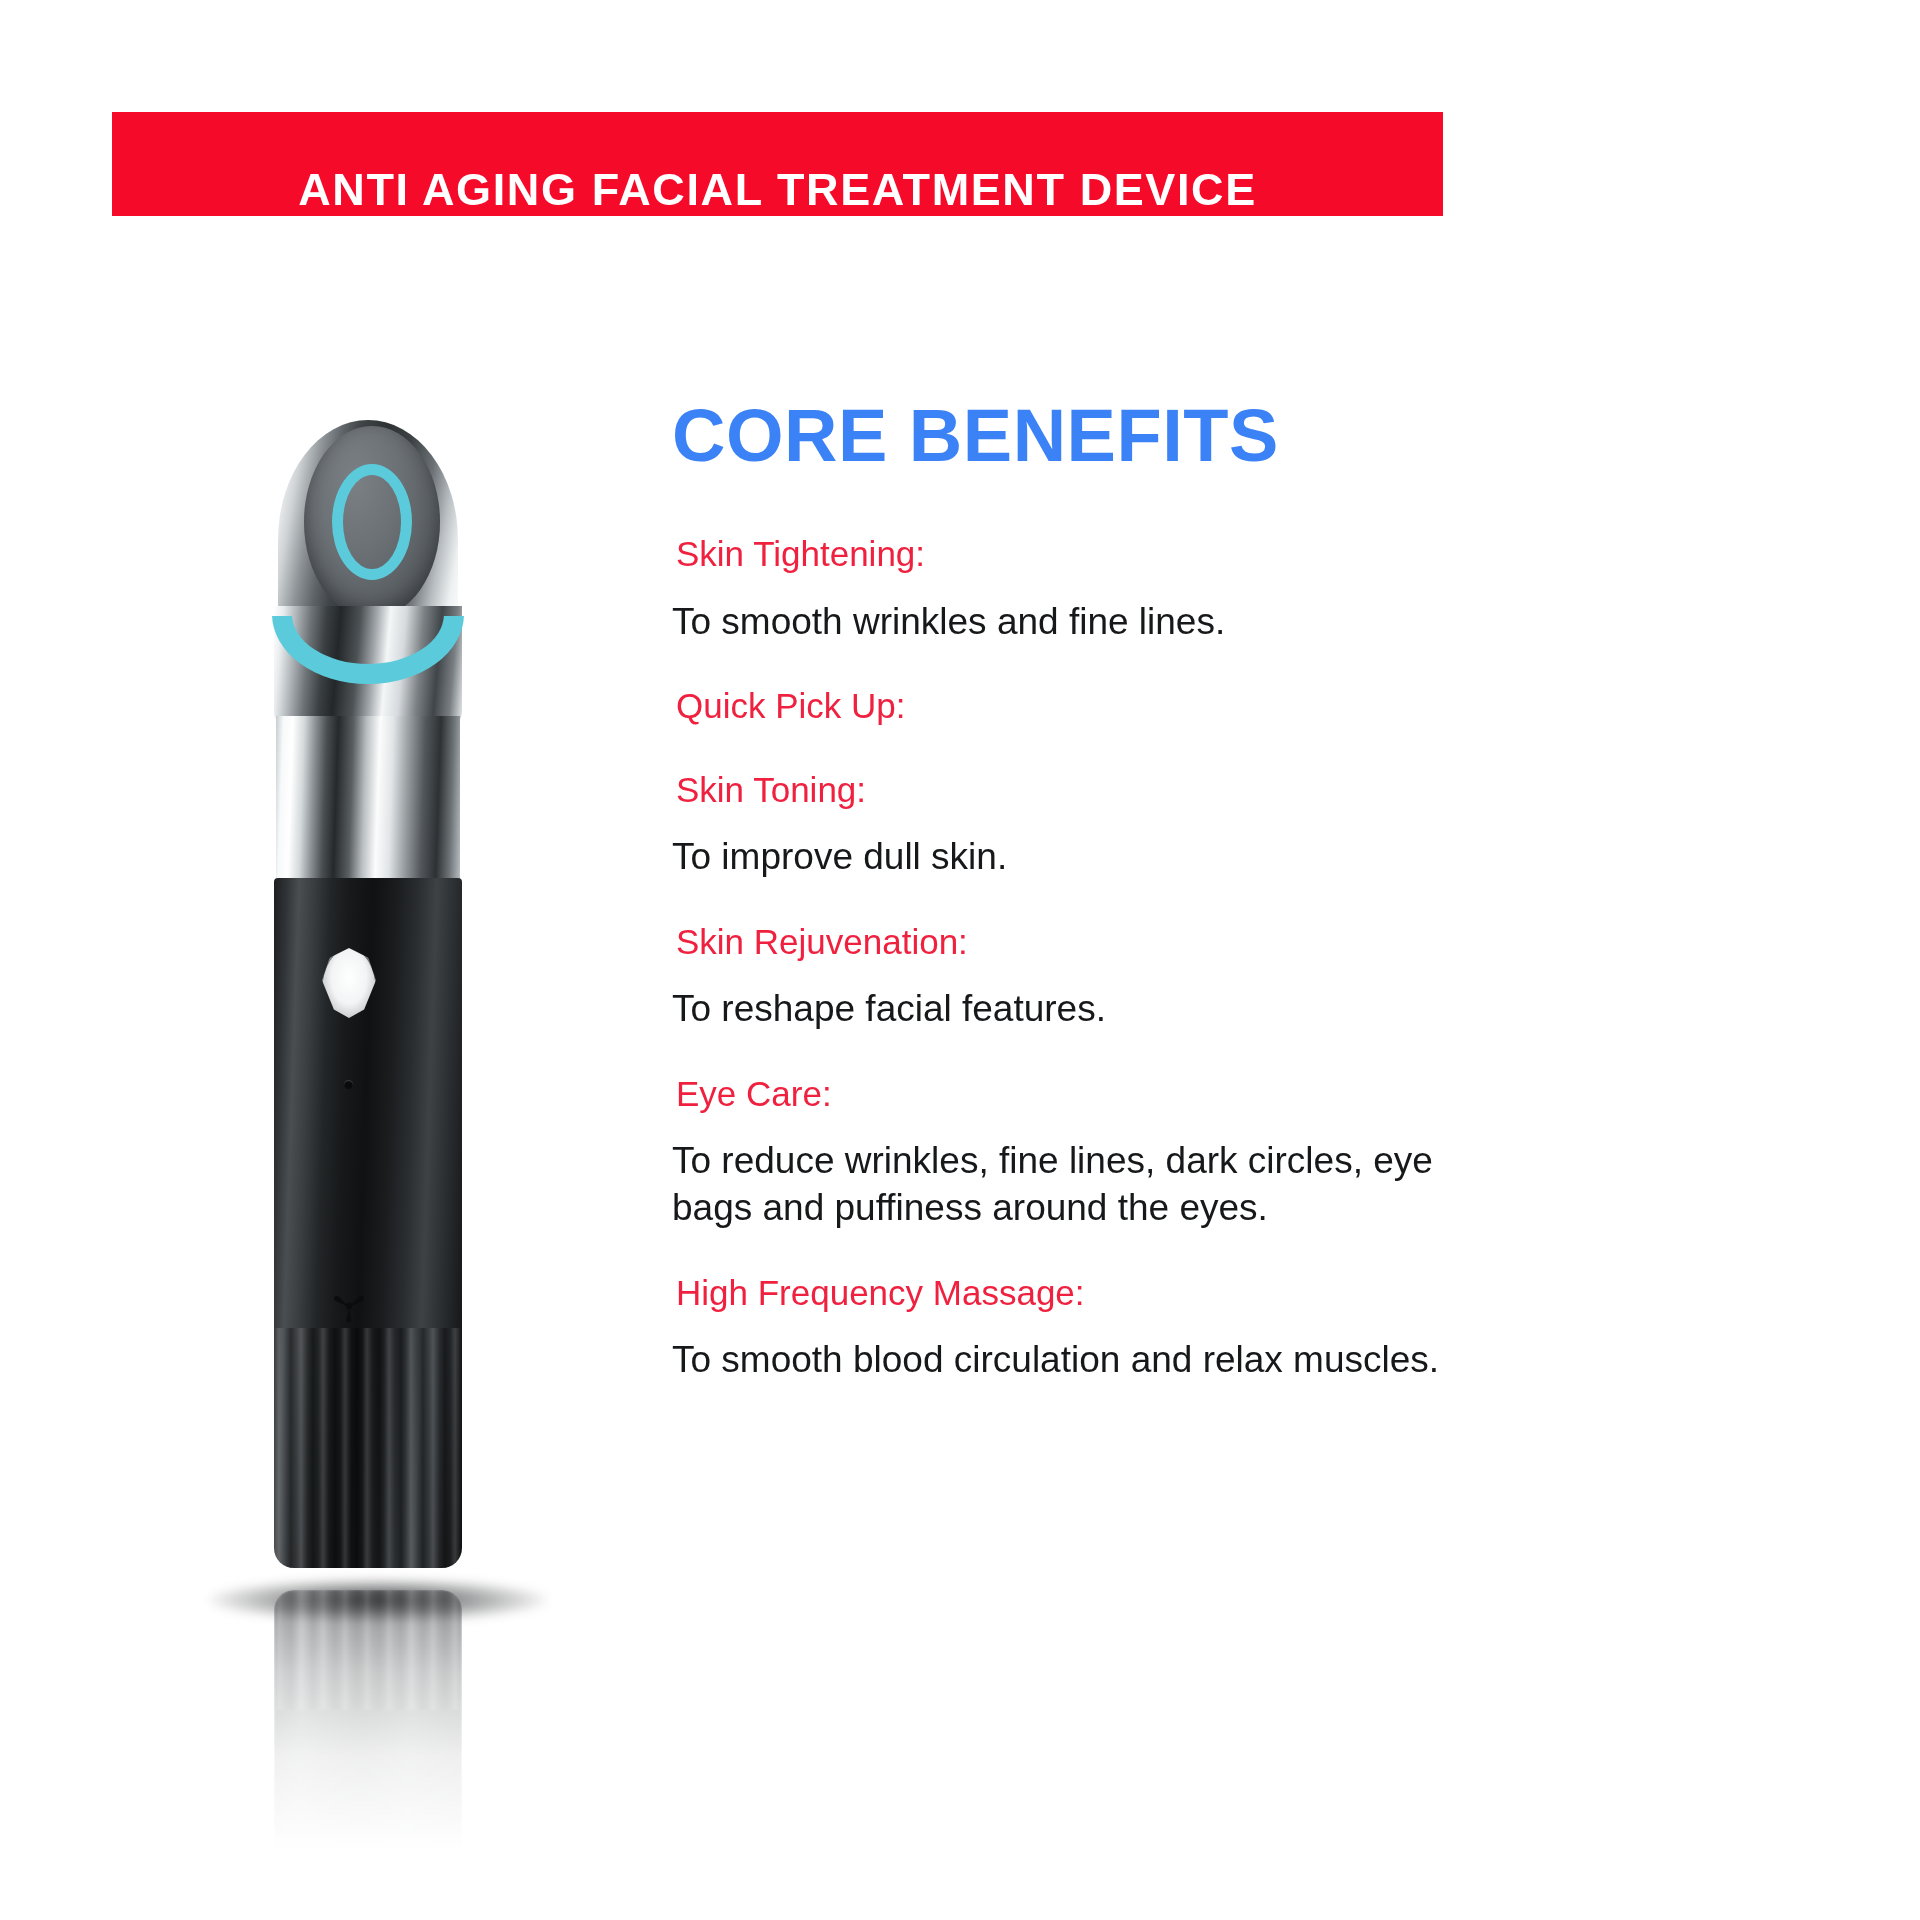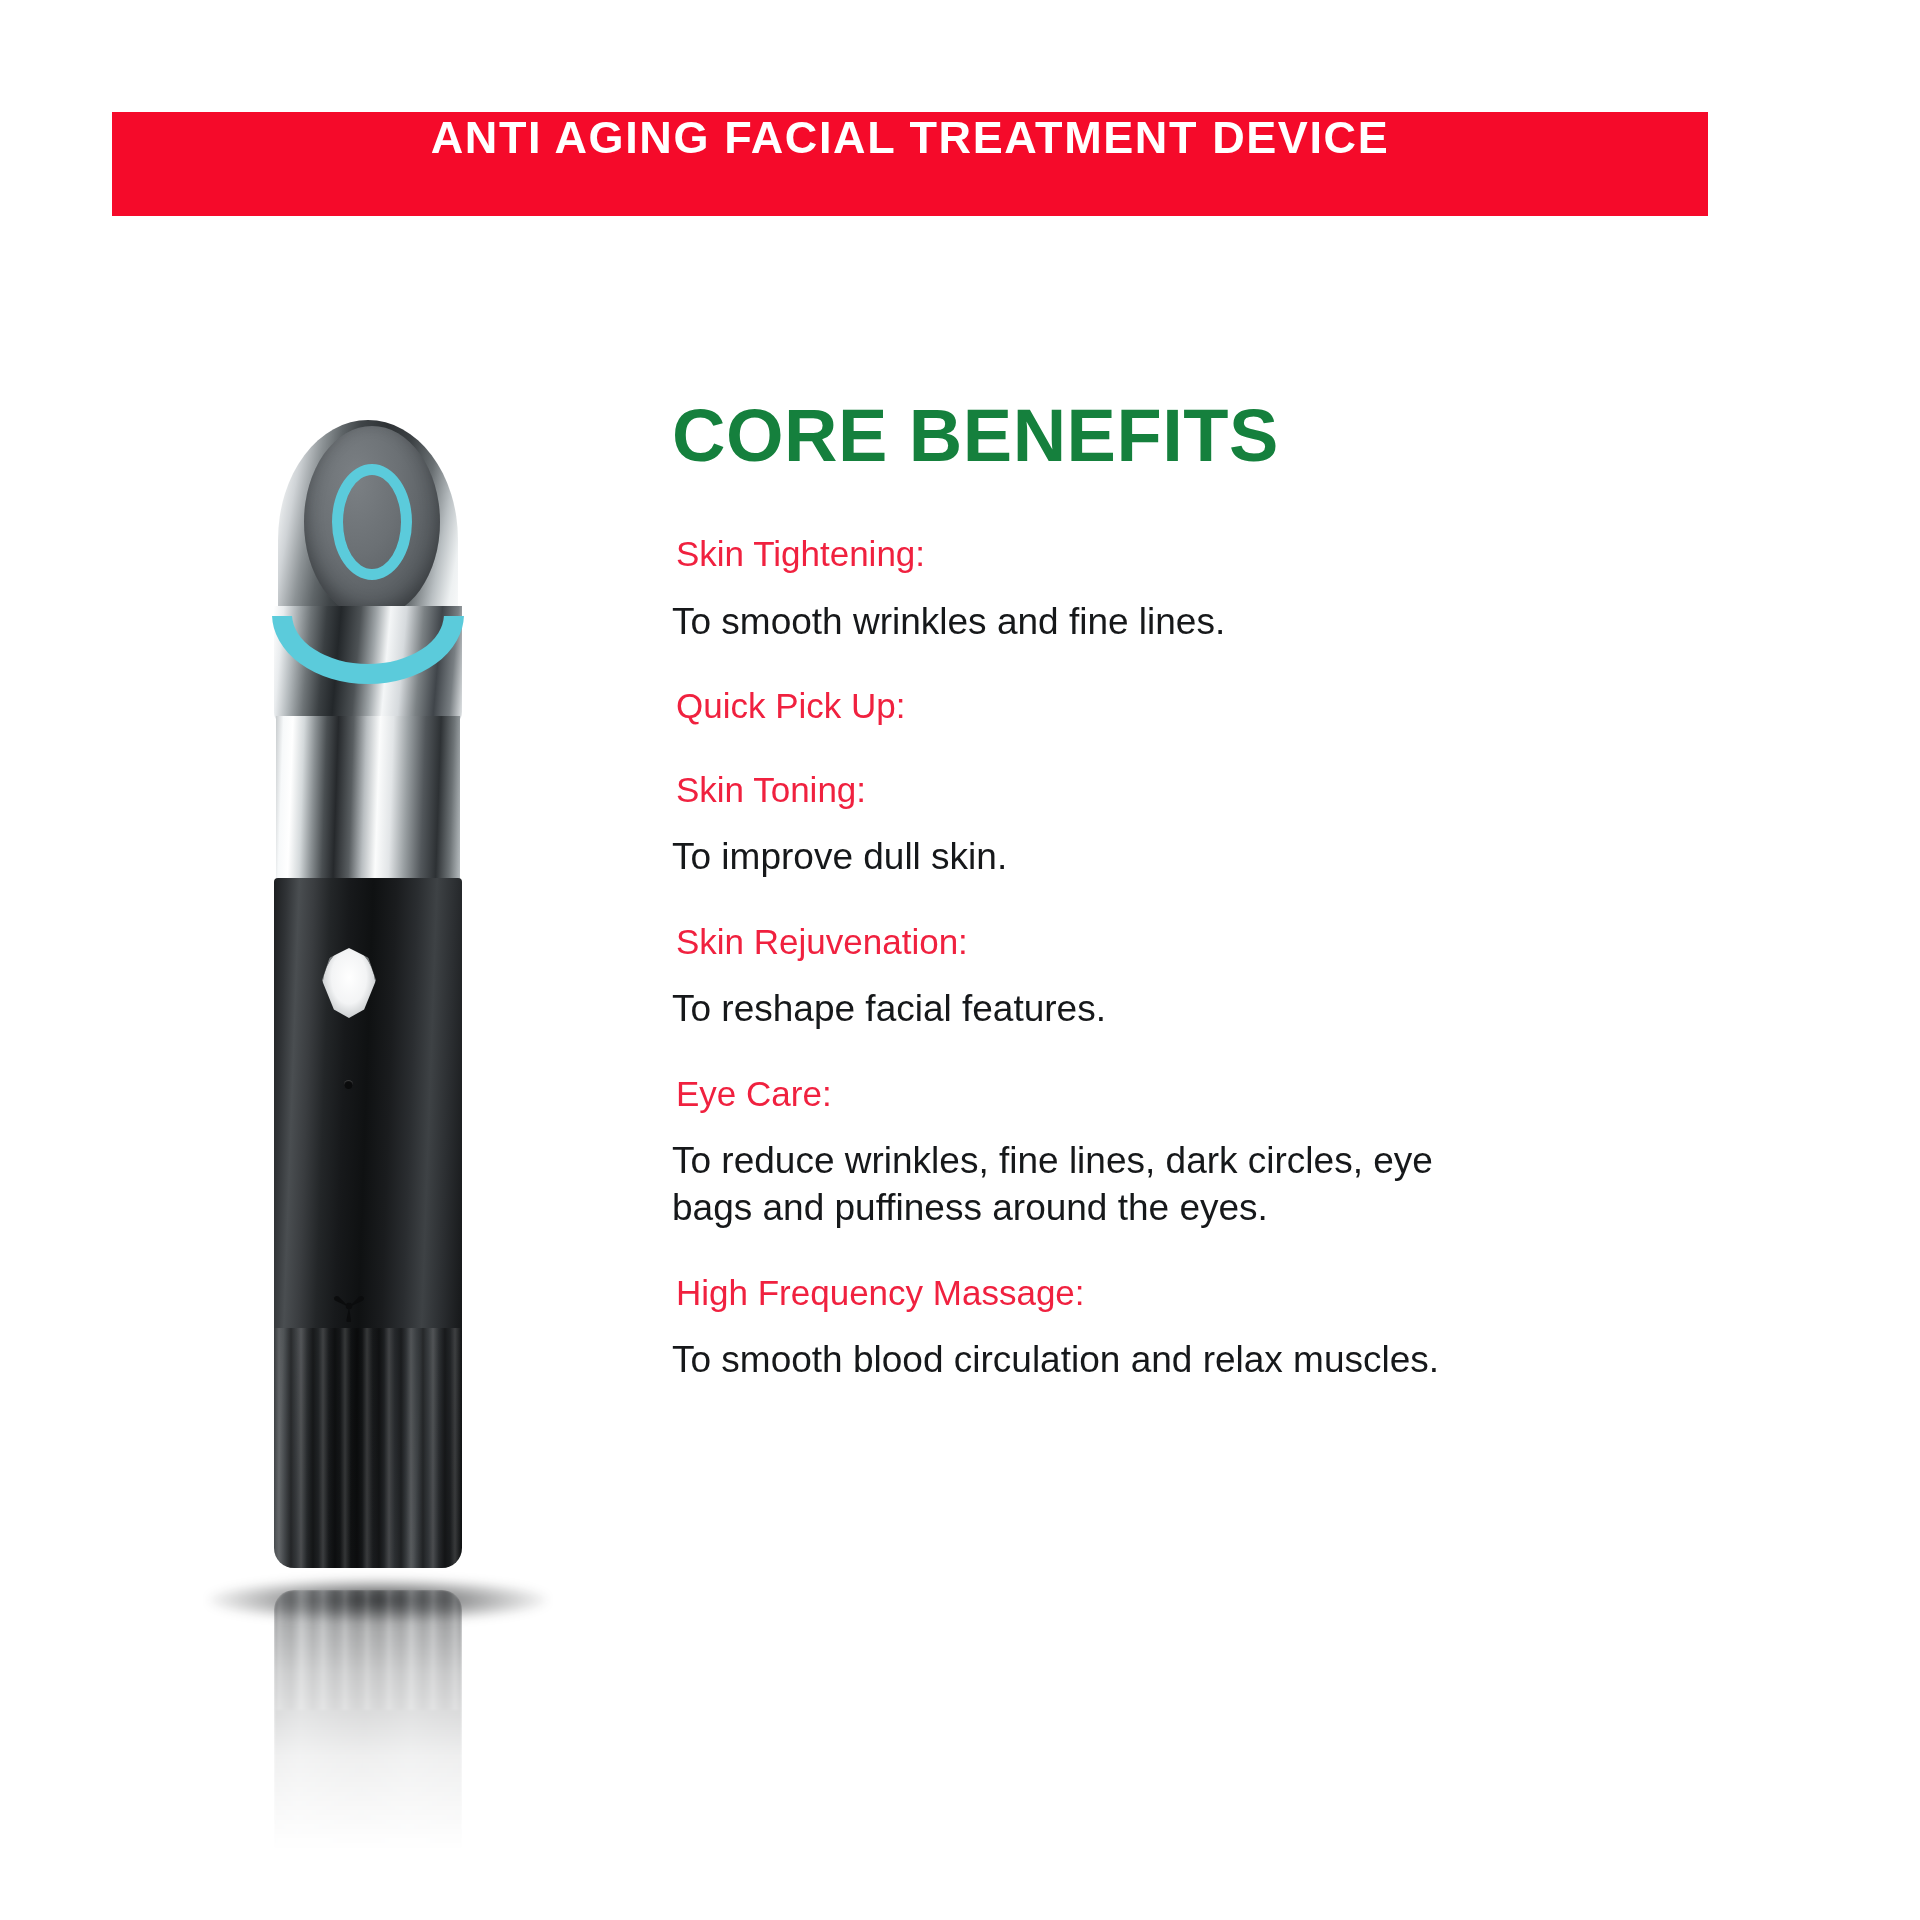--- a/index.html
+++ b/index.html
@@ -13,25 +13,25 @@
     font-family: "Liberation Sans", sans-serif;
     overflow: hidden;
     position: relative;
   }
 
   
   #header-banner {
     position: absolute;
     left: 112px;
     top: 112px;
-    width: 1596px;
+    width: 1331px;
     height: 104px;
     background: #F50A2A;
     display: flex;
-    align-items: flex-start;
+    align-items: flex-end;
     justify-content: center;
   }
   #header-title {
     color: #ffffff;
     font-size: 45px;
     font-weight: bold;
     letter-spacing: 1.6px;
     font-family: "Liberation Sans", sans-serif;
     white-space: nowrap;
     text-transform: uppercase;
@@ -297,21 +297,21 @@
   }
 
   
   #benefits-column {
     position: absolute;
     left: 672px;
     top: 398px;
     width: 820px;
   }
   #benefits-heading {
-    color: #15803d;
+    color: #3b82f6;
     font-size: 74px;
     font-weight: bold;
     letter-spacing: 0.5px;
     line-height: 1.02;
     margin: 0 0 58px 0;
     font-family: "Liberation Sans", sans-serif;
   }
   .benefit-item {
     margin-bottom: 38px;
   }

